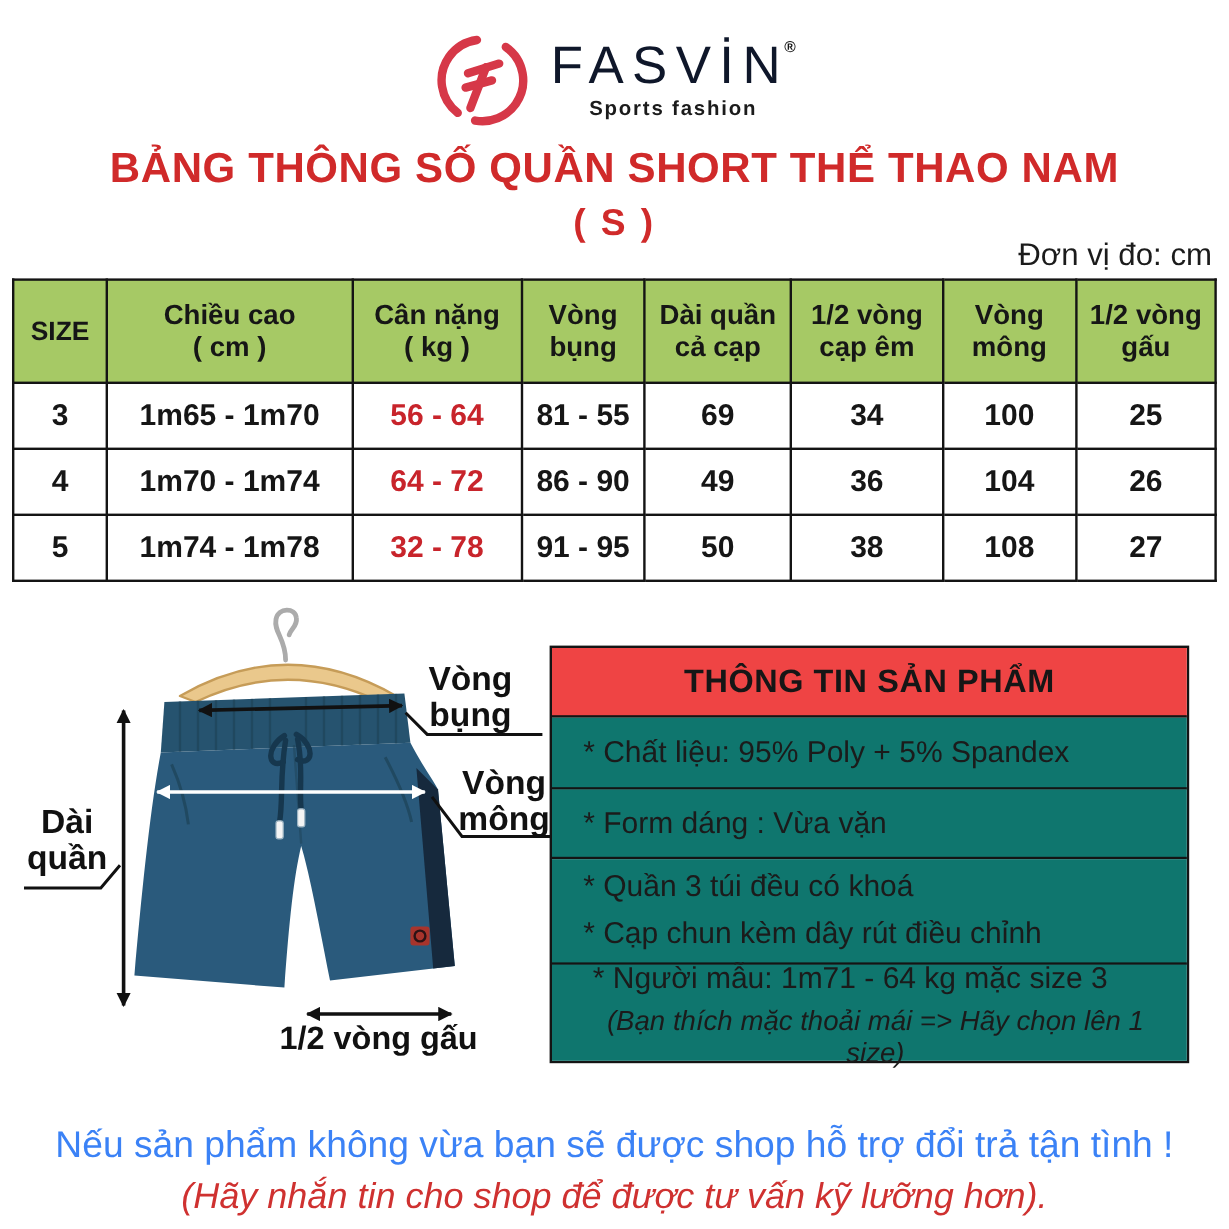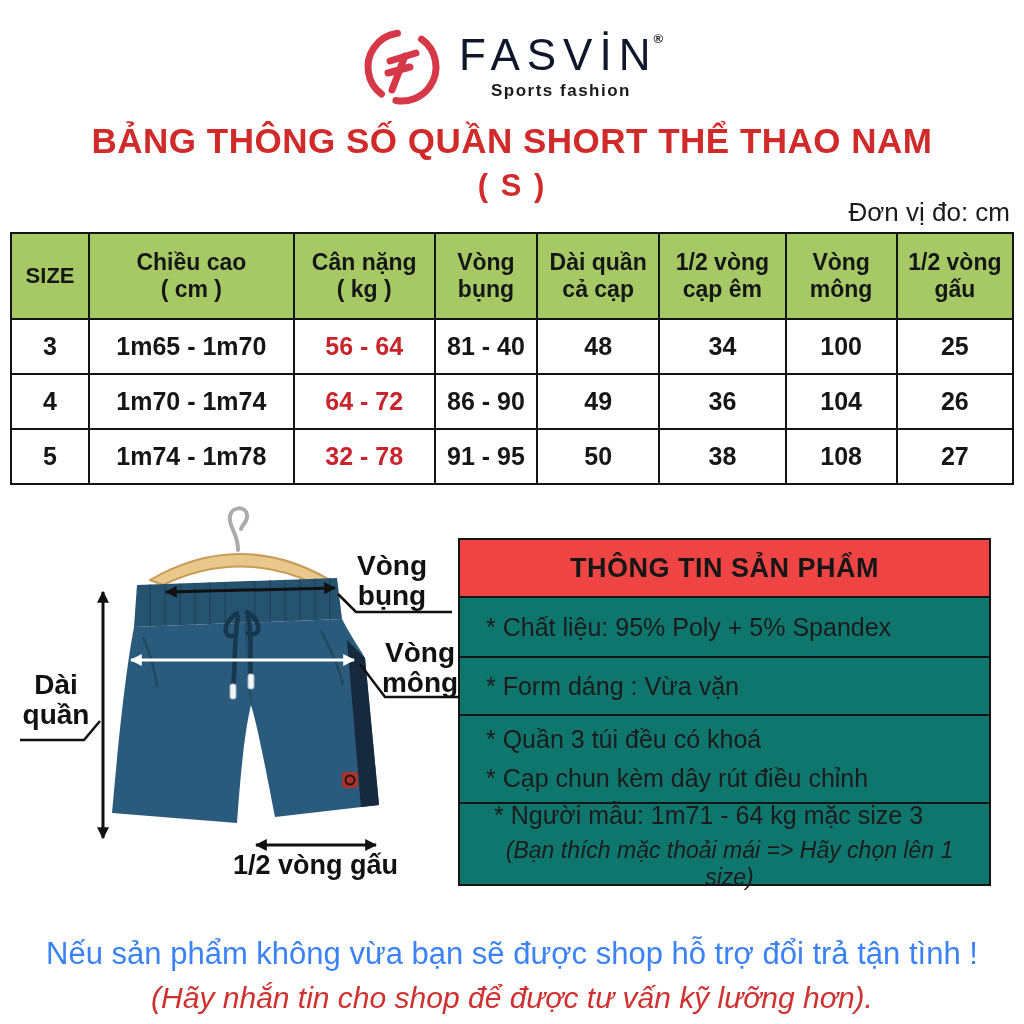--- a/index.html
+++ b/index.html
@@ -99,22 +99,22 @@
         <th><span>1/2 vòng</span><br><span>cạp êm</span></th>
         <th><span>Vòng</span><br><span>mông</span></th>
         <th><span>1/2 vòng</span><br><span>gấu</span></th>
       </tr>
     </thead>
     <tbody>
       <tr>
         <td>3</td>
         <td>1m65 - 1m70</td>
         <td class="red">56 - 64</td>
-        <td>81 - 40</td>
-        <td>48</td>
+        <td>81 - 55</td>
+        <td>69</td>
         <td>34</td>
         <td>100</td>
         <td>25</td>
       </tr>
       <tr>
         <td>4</td>
         <td>1m70 - 1m74</td>
         <td class="red">64 - 72</td>
         <td>86 - 90</td>
         <td>49</td>

